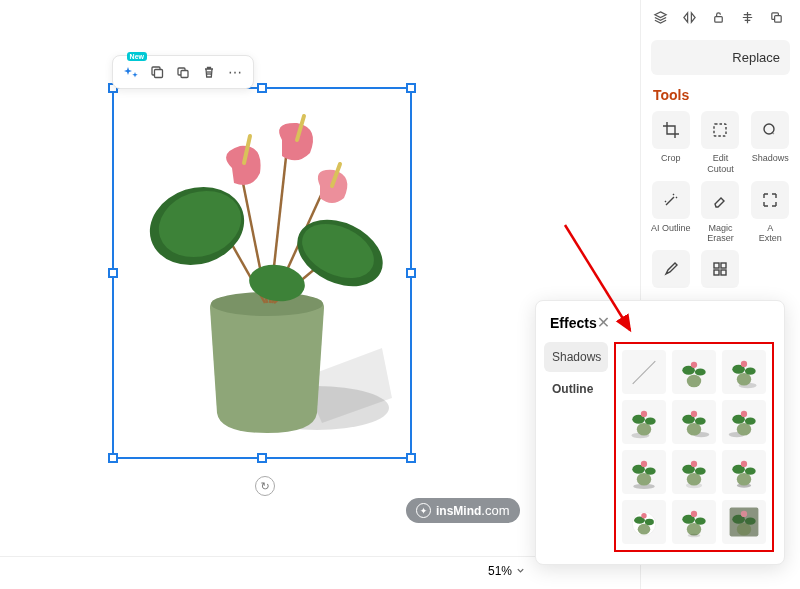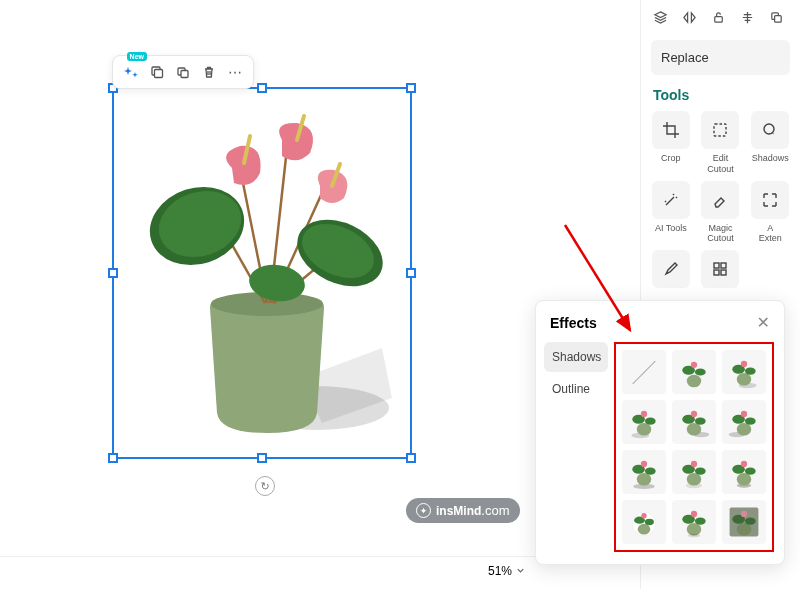--- a/index.html
+++ b/index.html
@@ -158,32 +158,32 @@
       display: flex;
       gap: 14px;
       padding: 0 12px 12px;
       color: #555;
       font-size: 15px;
     }
     .rail-icons span { cursor: pointer; }
     .replace-btn {
       margin: 0 10px 12px;
       padding: 10px;
-      text-align: left;
+      text-align: right;
       background: #f4f4f4;
       border-radius: 6px;
       font-size: 13px;
       color: #333;
       cursor: pointer;
     }
     .tools-title {
       font-weight: 600;
       font-size: 14px;
       padding: 0 12px 8px;
-      color: #0f766e;
+      color: #c2410c;
     }
     .tool-grid {
       display: grid;
       grid-template-columns: repeat(3, 1fr);
       gap: 6px;
       padding: 0 8px;
     }
     .tool-item {
       display: flex;
       flex-direction: column;
@@ -214,21 +214,20 @@
       top: 300px;
       width: 250px;
       background: #fff;
       border: 1px solid #eaeaea;
       border-radius: 8px;
       box-shadow: 0 4px 20px rgba(0,0,0,0.12);
       padding: 12px 0;
     }
     .effects-header {
       display: flex;
-      justify-content: space-between;
       align-items: center;
       padding: 0 14px 10px;
     }
     .effects-header .title {
       font-weight: 600;
       font-size: 14px;
     }
     .effects-header .close {
       cursor: pointer;
       color: #888;
@@ -243,20 +242,21 @@
       width: 72px;
       gap: 2px;
       padding-left: 8px;
     }
     .effects-tab {
       padding: 8px 8px;
       font-size: 12px;
       color: #444;
       border-radius: 6px;
       cursor: pointer;
+      font-weight: bold;
     }
     .effects-tab.active {
       background: #eeeeee;
       font-weight: 500;
     }
     .effects-grid-wrap {
       border: 2px solid #e50000;
       margin: 0 10px 0 6px;
       padding: 6px;
     }
@@ -432,30 +432,30 @@
           </svg>
         </div>
       <div class="tool-label">Shadows</div>
     </div>
     <div class="tool-item">
       <div class="tool-box">
           <svg width="18" height="18" viewBox="0 0 18 18" fill="none" stroke="#444" stroke-width="1.4">
             <path d="M4 14 L12 6 M11 3l1 1M14 6l1 1M3 10l1 1"></path>
           </svg>
         </div>
-      <div class="tool-label">AI Tools</div>
+      <div class="tool-label">AI Outline</div>
     </div>
     <div class="tool-item">
       <div class="tool-box">
           <svg width="18" height="18" viewBox="0 0 18 18" fill="none" stroke="#444" stroke-width="1.4">
             <path d="M4 13 L10 7 l3 3 -6 6 H5 Z"></path>
           </svg>
         </div>
       <div class="tool-label" style="white-space:pre-line">Magic
-Cutout</div>
+Eraser</div>
     </div>
     <div class="tool-item">
       <div class="tool-box">
           <svg width="18" height="18" viewBox="0 0 18 18" fill="none" stroke="#444" stroke-width="1.4">
             <path d="M3 3h4M3 3v4M15 3h-4M15 3v4M3 15h4M3 15v-4M15 15h-4M15 15v-4"></path>
           </svg>
         </div>
       <div class="tool-label" style="white-space:pre-line">A
 Exten</div>
     </div>

